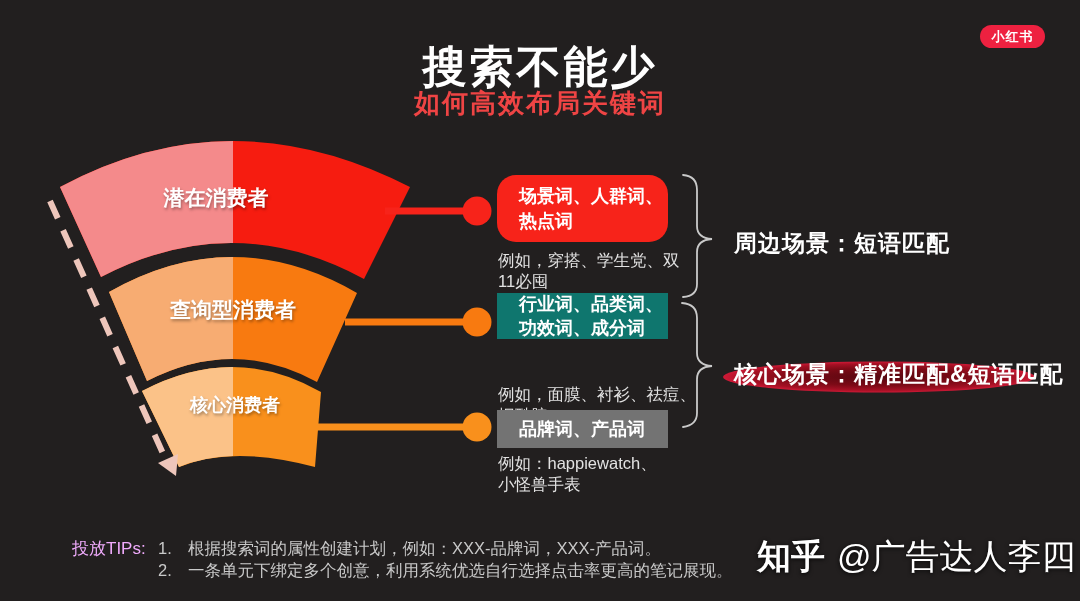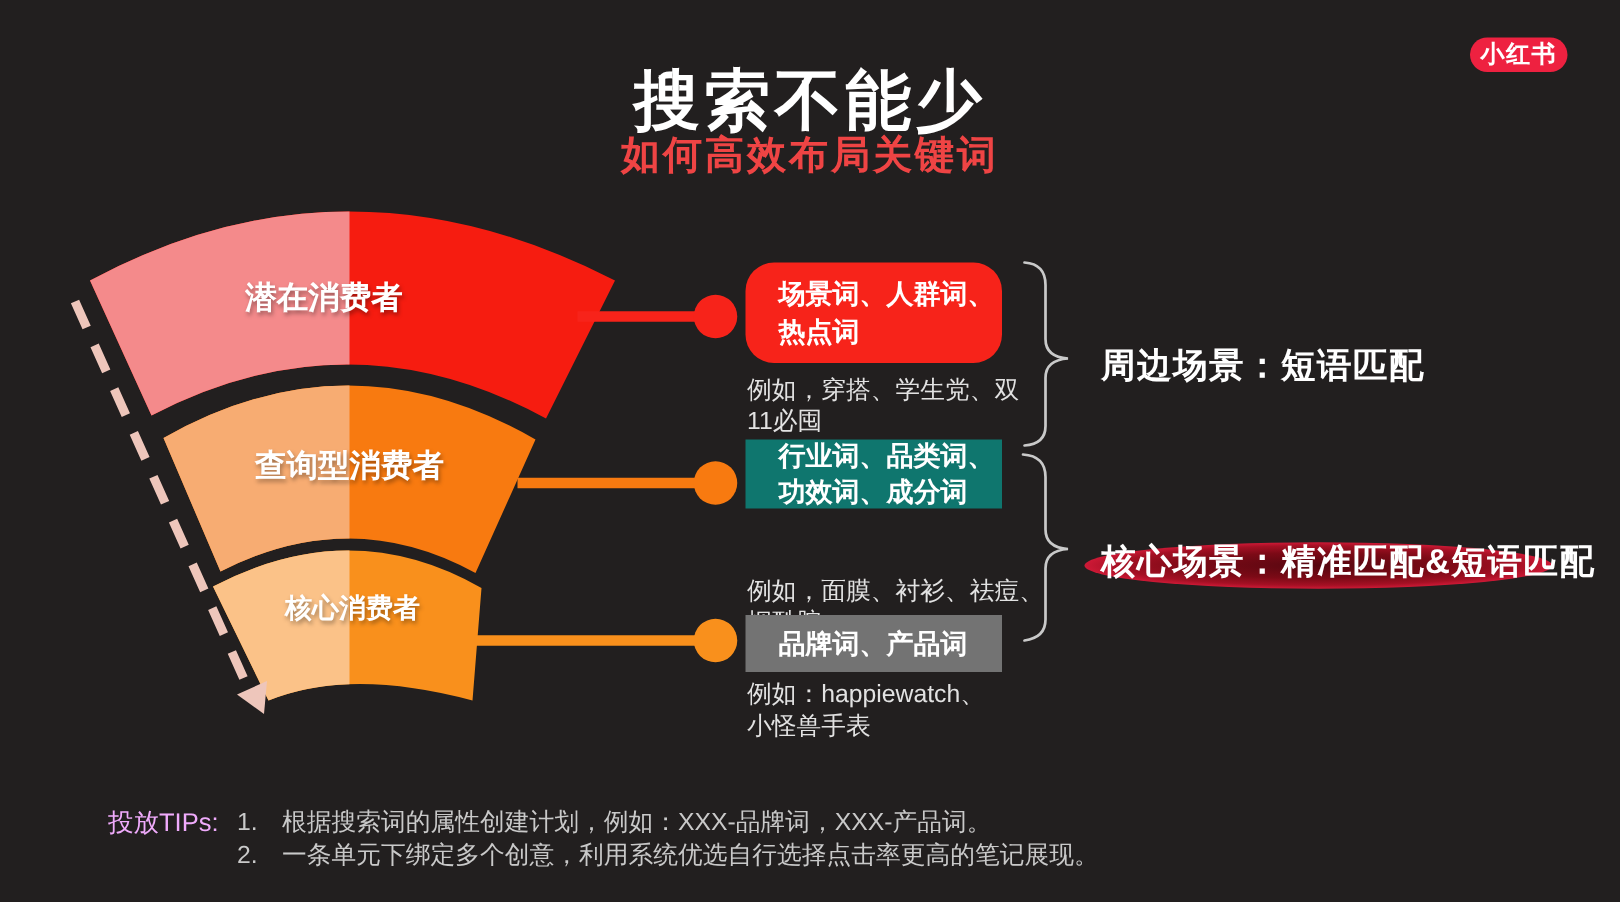--- a/index.html
+++ b/index.html
@@ -10,21 +10,21 @@
     position:relative;
   }
   .stage{position:absolute;inset:0;width:1080px;height:601px;}
   svg.layer{position:absolute;left:0;top:0;}
   .abs{position:absolute;}
 
   .logo-pill{
     left:980px;top:25px;width:65px;height:23px;
     background:#ee2140;border-radius:12px;
     display:flex;align-items:center;justify-content:center;
-    color:#fff;font-size:16px;font-weight:700;letter-spacing:1px;
+    color:#fff;font-size:13px;font-weight:700;letter-spacing:1px;
   }
   .title{
     left:0;top:38px;width:1080px;text-align:center;
     color:#fff;font-size:44px;font-weight:800;letter-spacing:3px;
   }
   .subtitle{
     left:0;top:86px;width:1080px;text-align:center;
     color:#ef4444;font-size:26px;font-weight:700;letter-spacing:2px;
   }
 
@@ -158,14 +158,17 @@
     <div class="tips-row">
       <span class="tips-num">1.</span>
       <span>根据搜索词的属性创建计划，例如：XXX-品牌词，XXX-产品词。</span>
     </div>
     <div class="tips-row">
       <span class="tips-num">2.</span>
       <span>一条单元下绑定多个创意，利用系统优选自行选择点击率更高的笔记展现。</span>
     </div>
   </div>
 
+  <div class="abs watermark">
+    <span class="brand">知乎</span><span class="author">@广告达人李四</span>
+  </div>
 
 </div>
 
 </body></html>

